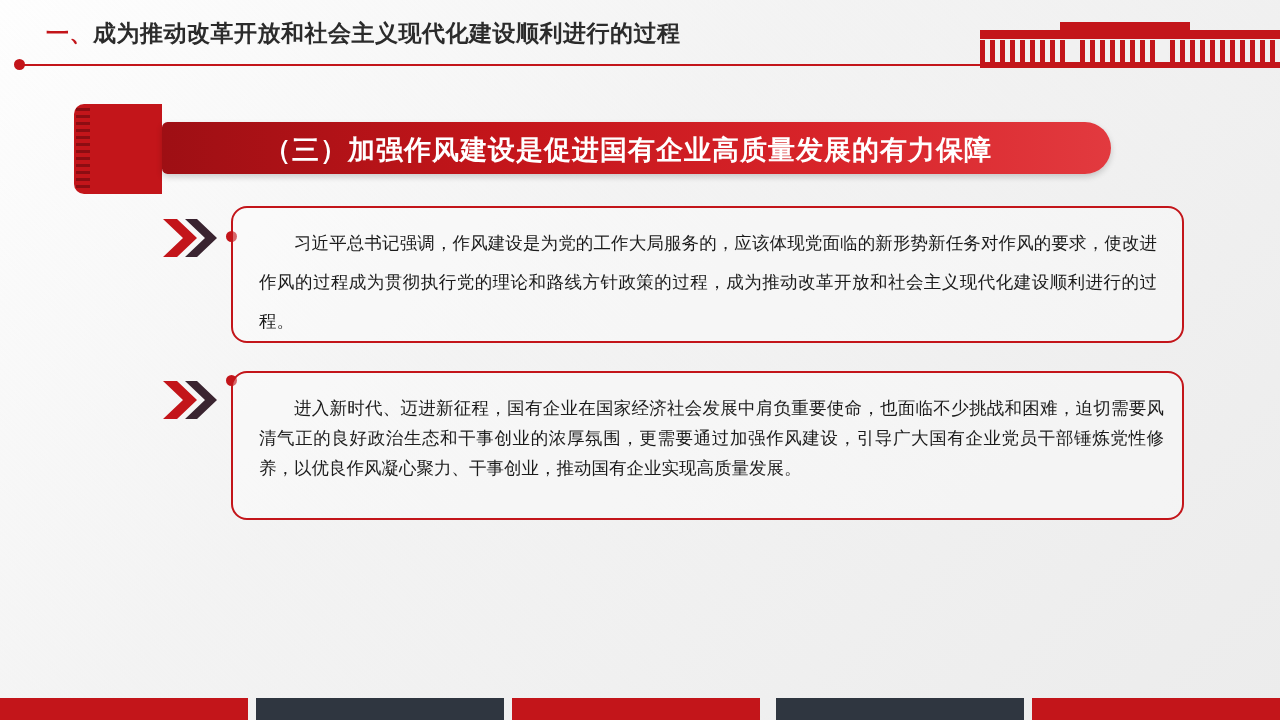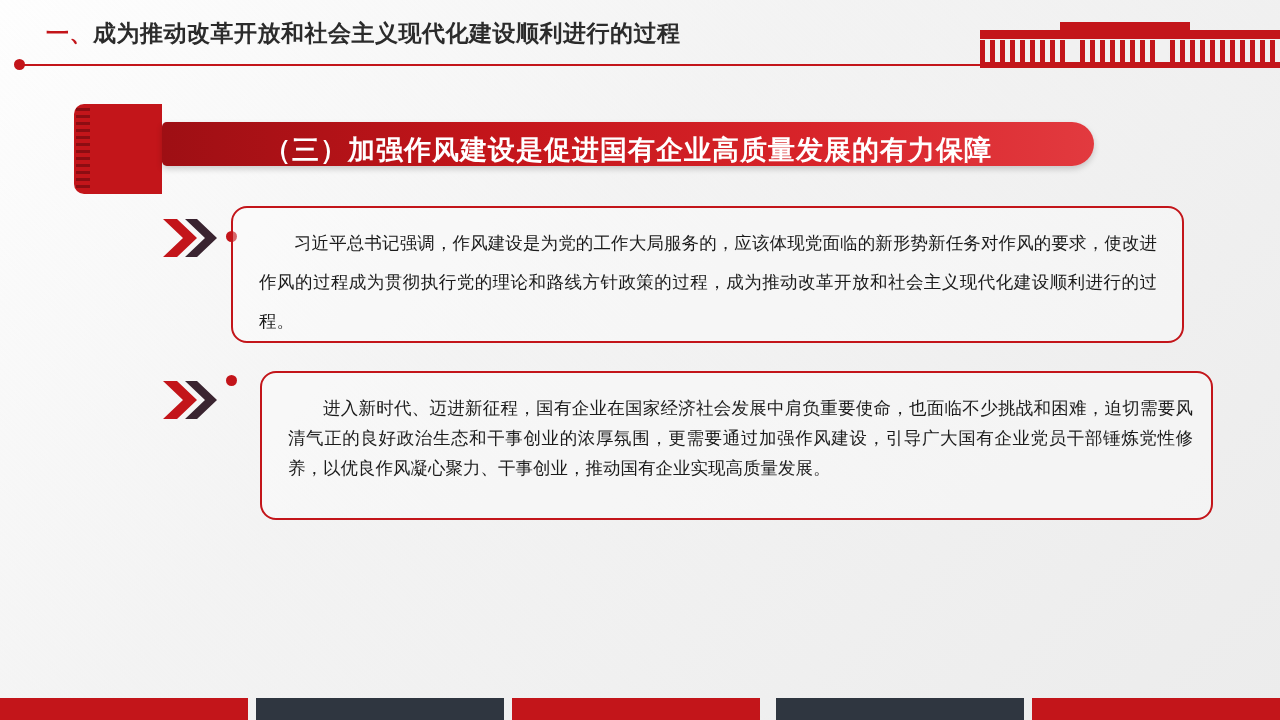--- a/index.html
+++ b/index.html
@@ -137,24 +137,25 @@
     top: 4px;
     width: 14px;
     height: 82px;
     background: repeating-linear-gradient(to bottom, #8c0d12 0 3px, rgba(0,0,0,0) 3px 7px);
   }
   .banner-bar {
     position: absolute;
     left: 88px;
     top: 18px;
     width: 932px;
-    height: 44px;
+    height: 52px;
     background: linear-gradient(to right, #9e0f14 0%, #c3151a 35%, #d8242a 70%, #e23a3f 100%);
     border-radius: 6px 28px 28px 6px;
     box-shadow: 0 3px 6px rgba(0,0,0,0.18);
+    padding-left: 17px;
   }
   .banner-text {
     position: absolute;
     left: 0;
     top: 0;
     width: 932px;
     height: 56px;
     line-height: 56px;
     text-align: center;
     color: #ffffff;
@@ -215,21 +216,20 @@
   #chev1 {
     left: 163px;
     top: 217px;
   }
 
   #box2 {
     left: 231px;
     top: 371px;
     width: 953px;
     height: 149px;
-    margin-left: 29px;
   }
   #box2 .box-text {
     position: absolute;
     left: 26px;
     top: 20px;
     width: 905px;
     line-height: 30px;
     text-indent: 35px;
   }
   #dot2 {

